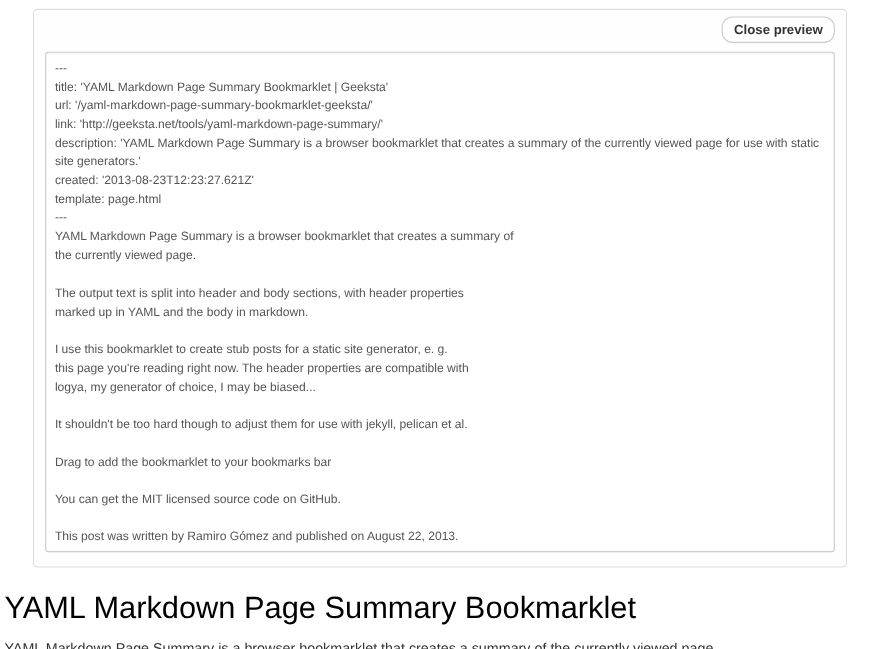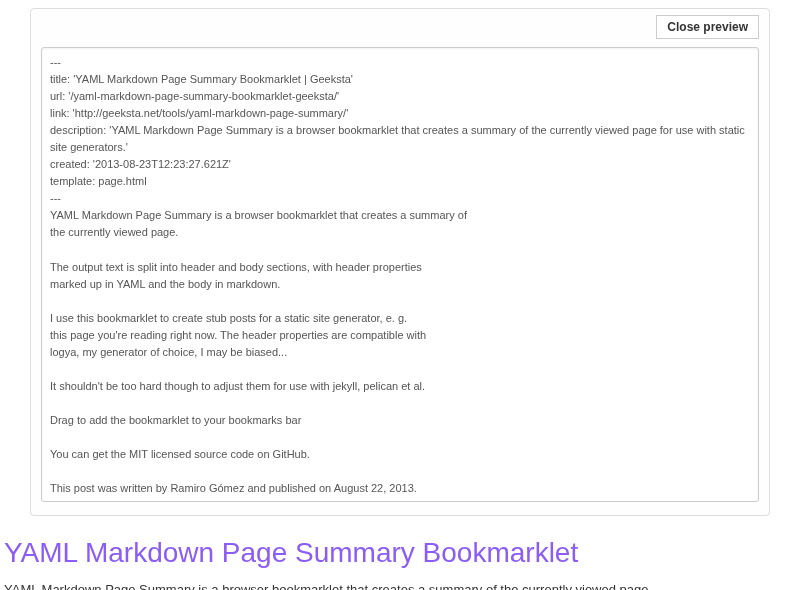--- a/index.html
+++ b/index.html
@@ -21,21 +21,21 @@
       padding: 10px;
       background: #fefefe;
       position: relative;
     }
     .close-preview-btn {
       position: absolute;
       top: 6px;
       right: 10px;
       background: #fff;
       border: 1px solid #ccc;
-      border-radius: 0;
+      border-radius: 10px;
       padding: 4px 10px;
       font-size: 12px;
       font-weight: bold;
       color: #333;
       cursor: pointer;
       font-family: inherit;
     }
     .preview-textarea {
       width: 100%;
       height: 455px;
@@ -51,21 +51,21 @@
       overflow-y: scroll;
       background: #fff;
       box-shadow: inset 0 1px 2px rgba(0,0,0,0.05);
     }
     .article-content {
       padding: 0 4px;
     }
     .article-heading {
       font-size: 28px;
       font-weight: 500;
-      color: #8b5cf6;
+      color: #000000;
       margin: 14px 0 10px 0;
       line-height: 1.2;
     }
     .article-paragraph {
       font-size: 13px;
       color: #333;
       line-height: 1.5;
       margin-bottom: 8px;
     }
   </style>

